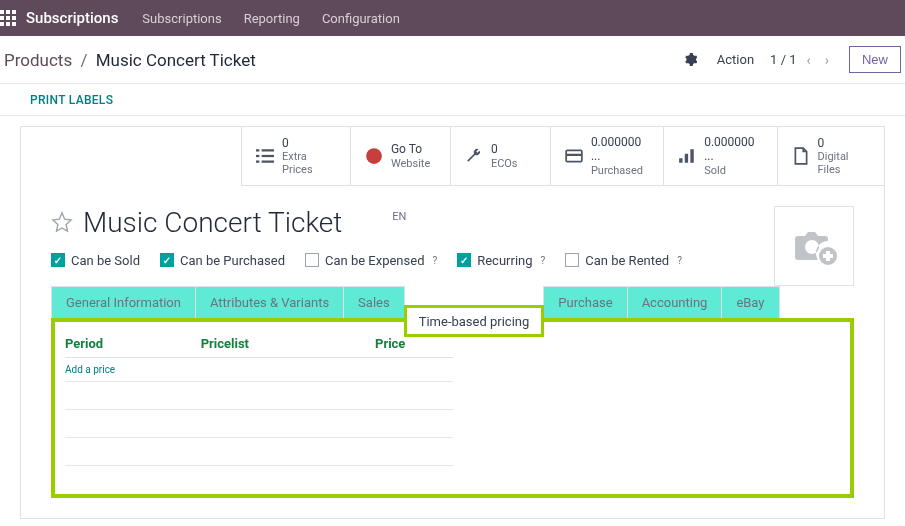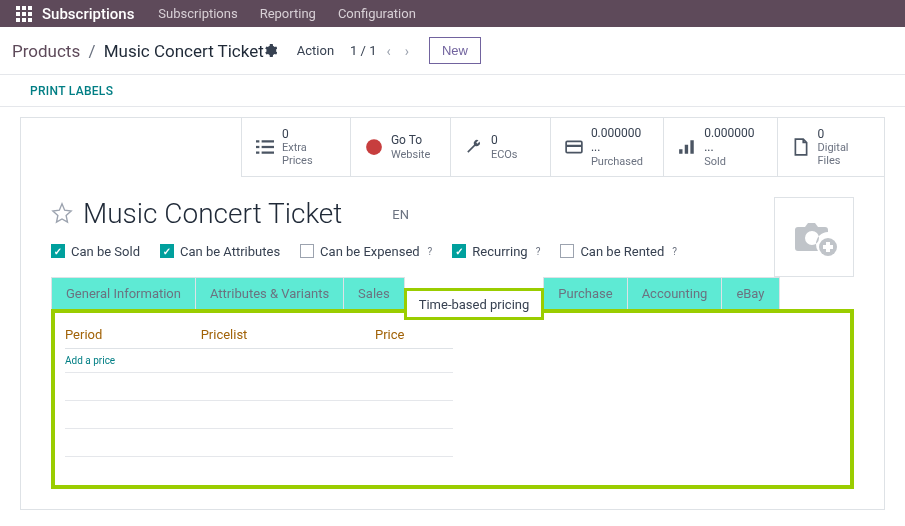--- a/index.html
+++ b/index.html
@@ -1,21 +1,21 @@
 <!DOCTYPE html>
 <html><head>
 <meta charset="utf-8">
 <style>
 * { box-sizing: border-box; margin: 0; padding: 0; }
 body { font-family: -apple-system, BlinkMacSystemFont, "Segoe UI", Roboto, sans-serif; font-size: 13px; color: #374151; background: #fff; }
-.topbar { background: #5e4a5a; color: #fff; display: flex; align-items: center; padding: 0 16px; height: 27px; }
+.topbar { background: #5e4a5a; color: #fff; display: flex; align-items: center; padding: 0 0; height: 36px; }
 .topbar .apps-icon { width: 16px; height: 16px; margin-right: 10px; fill: #fff; }
 .topbar .brand { font-size: 15px; font-weight: 500; margin-right: 24px; }
 .topbar .nav-item { font-size: 13px; color: #d8d0d6; margin-right: 22px; cursor: pointer; }
-.subbar { display: flex; align-items: center; padding: 10px 12px; background: #fff; }
+.subbar { display: flex; align-items: center; justify-content: space-between; padding: 10px 4px; background: #fff; }
 .breadcrumb { font-size: 17px; color: #1f2937; }
 .breadcrumb .link { color: #5e4a5a; cursor: pointer; }
 .breadcrumb .sep { margin: 0 4px; color: #6b7280; }
 .subbar-right { display: flex; align-items: center; gap: 16px; }
 .action-btn { display: inline-flex; align-items: center; gap: 20px; color: #374151; cursor: pointer; font-size: 13px; }
 .pager { display: inline-flex; align-items: center; gap: 6px; color: #374151; font-size: 13px; }
 .pager .chev { color: #9ca3af; font-size: 14px; cursor: pointer; padding: 2px 4px; }
 .new-btn { border: 1px solid #71639e; color: #71639e; background: #fff; padding: 5px 12px; font-size: 13px; cursor: pointer; }
 .print-bar { border-top: 1px solid #e5e7eb; border-bottom: 1px solid #e5e7eb; padding: 8px 20px 8px 30px; }
 .print-label { font-size: 12px; color: #017e84; font-weight: 500; letter-spacing: 0.3px; cursor: pointer; }
@@ -27,38 +27,38 @@
 .stat .icon { width: 18px; height: 18px; fill: #4b5563; flex-shrink: 0; }
 .stat .txt { display: flex; flex-direction: column; line-height: 1.2; }
 .stat .val { font-size: 12px; color: #374151; }
 .stat .lbl { font-size: 11px; color: #6b7280; }
 .body-area { padding: 20px 30px 0; display: flex; gap: 20px; }
 .body-main { flex: 1; }
 .product-label { font-size: 12px; color: #374151; font-weight: 600; margin-bottom: 4px; }
 .title-row { display: flex; align-items: center; gap: 10px; margin-bottom: 14px; }
 .star { width: 22px; height: 22px; fill: none; stroke: #9ca3af; stroke-width: 1.5; cursor: pointer; }
 .product-title { font-size: 28px; font-weight: 300; color: #1f2937; }
-.en-badge { font-size: 13px; color: #6b7280; margin-left: 40px; align-self: flex-start; margin-top: 10px; cursor: pointer; }
+.en-badge { font-size: 11px; color: #6b7280; margin-left: 40px; align-self: flex-start; margin-top: 4px; cursor: pointer; }
 .image-box { width: 80px; height: 80px; border: 1px solid #dee2e6; display: flex; align-items: center; justify-content: center; flex-shrink: 0; cursor: pointer; }
 .image-box svg { width: 48px; height: 48px; fill: #c0c4c9; }
 .checks { display: flex; align-items: center; gap: 20px; margin-bottom: 16px; flex-wrap: wrap; }
 .check { display: inline-flex; align-items: center; gap: 6px; font-size: 13px; cursor: pointer; }
 .check .box { width: 14px; height: 14px; border: 1px solid #9ca3af; display: inline-flex; align-items: center; justify-content: center; background: #fff; }
 .check .box.on { background: #00a09d; border-color: #00a09d; }
 .check .box.on::after { content: "✓"; color: #fff; font-size: 10px; font-weight: bold; }
 .check .q { color: #6b7280; font-size: 10px; vertical-align: super; margin-left: 2px; }
 .tabs { display: flex; margin-left: 30px; }
 .tab { border: 1px solid #dee2e6; border-bottom: none; padding: 8px 14px; font-size: 13px; color: #6b7280; background: #5eead4; cursor: pointer; margin-left: -1px; position: relative; }
 .tab:first-child { margin-left: 0; }
-.tab.active { color: #374151; background: #fff; top: 11px; text-align: center; }
+.tab.active { color: #374151; background: #fff; top: 19px; text-align: center; }
 .highlight-tab { outline: 3px solid #9acd00; outline-offset: -3px; z-index: 2; }
 .highlight-panel { border: 4px solid #9acd00; border-top-width: 4px; margin: 0 30px 20px; padding: 14px 10px 10px; min-height: 180px; }
 .table { width: 50%; }
 .thead { display: flex; border-bottom: 1px solid #dee2e6; padding-bottom: 6px; }
-.th { font-size: 13px; font-weight: 400; color: #a16207; }
+.th { font-size: 13px; font-weight: 700; color: #15803d; }
 .th.period { width: 35%; }
 .th.pricelist { width: 45%; }
 .th.price { width: 20%; }
 .trow { display: flex; border-bottom: 1px solid #e5e7eb; padding: 6px 0; min-height: 28px; }
 .add-price { color: #017e84; font-size: 10px; padding: 6px 0; cursor: pointer; border-bottom: 1px solid #e5e7eb; }
 .gear { width: 13px; height: 13px; fill: #374151; }
 </style>
 </head>
 <body>
 
@@ -182,21 +182,21 @@
           <span class="product-title">Music Concert Ticket</span>
           <span class="en-badge">EN</span>
         </div>
         <div class="checks">
           <label class="check">
               <span class="box on"></span>
               <span>Can be Sold</span>
             </label>
           <label class="check">
               <span class="box on"></span>
-              <span>Can be Attributes</span>
+              <span>Can be Purchased</span>
             </label>
           <label class="check">
               <span class="box"></span>
               <span>Can be Expensed</span>
               <span class="q">?</span>
             </label>
           <label class="check">
               <span class="box on"></span>
               <span>Recurring</span>
               <span class="q">?</span>

